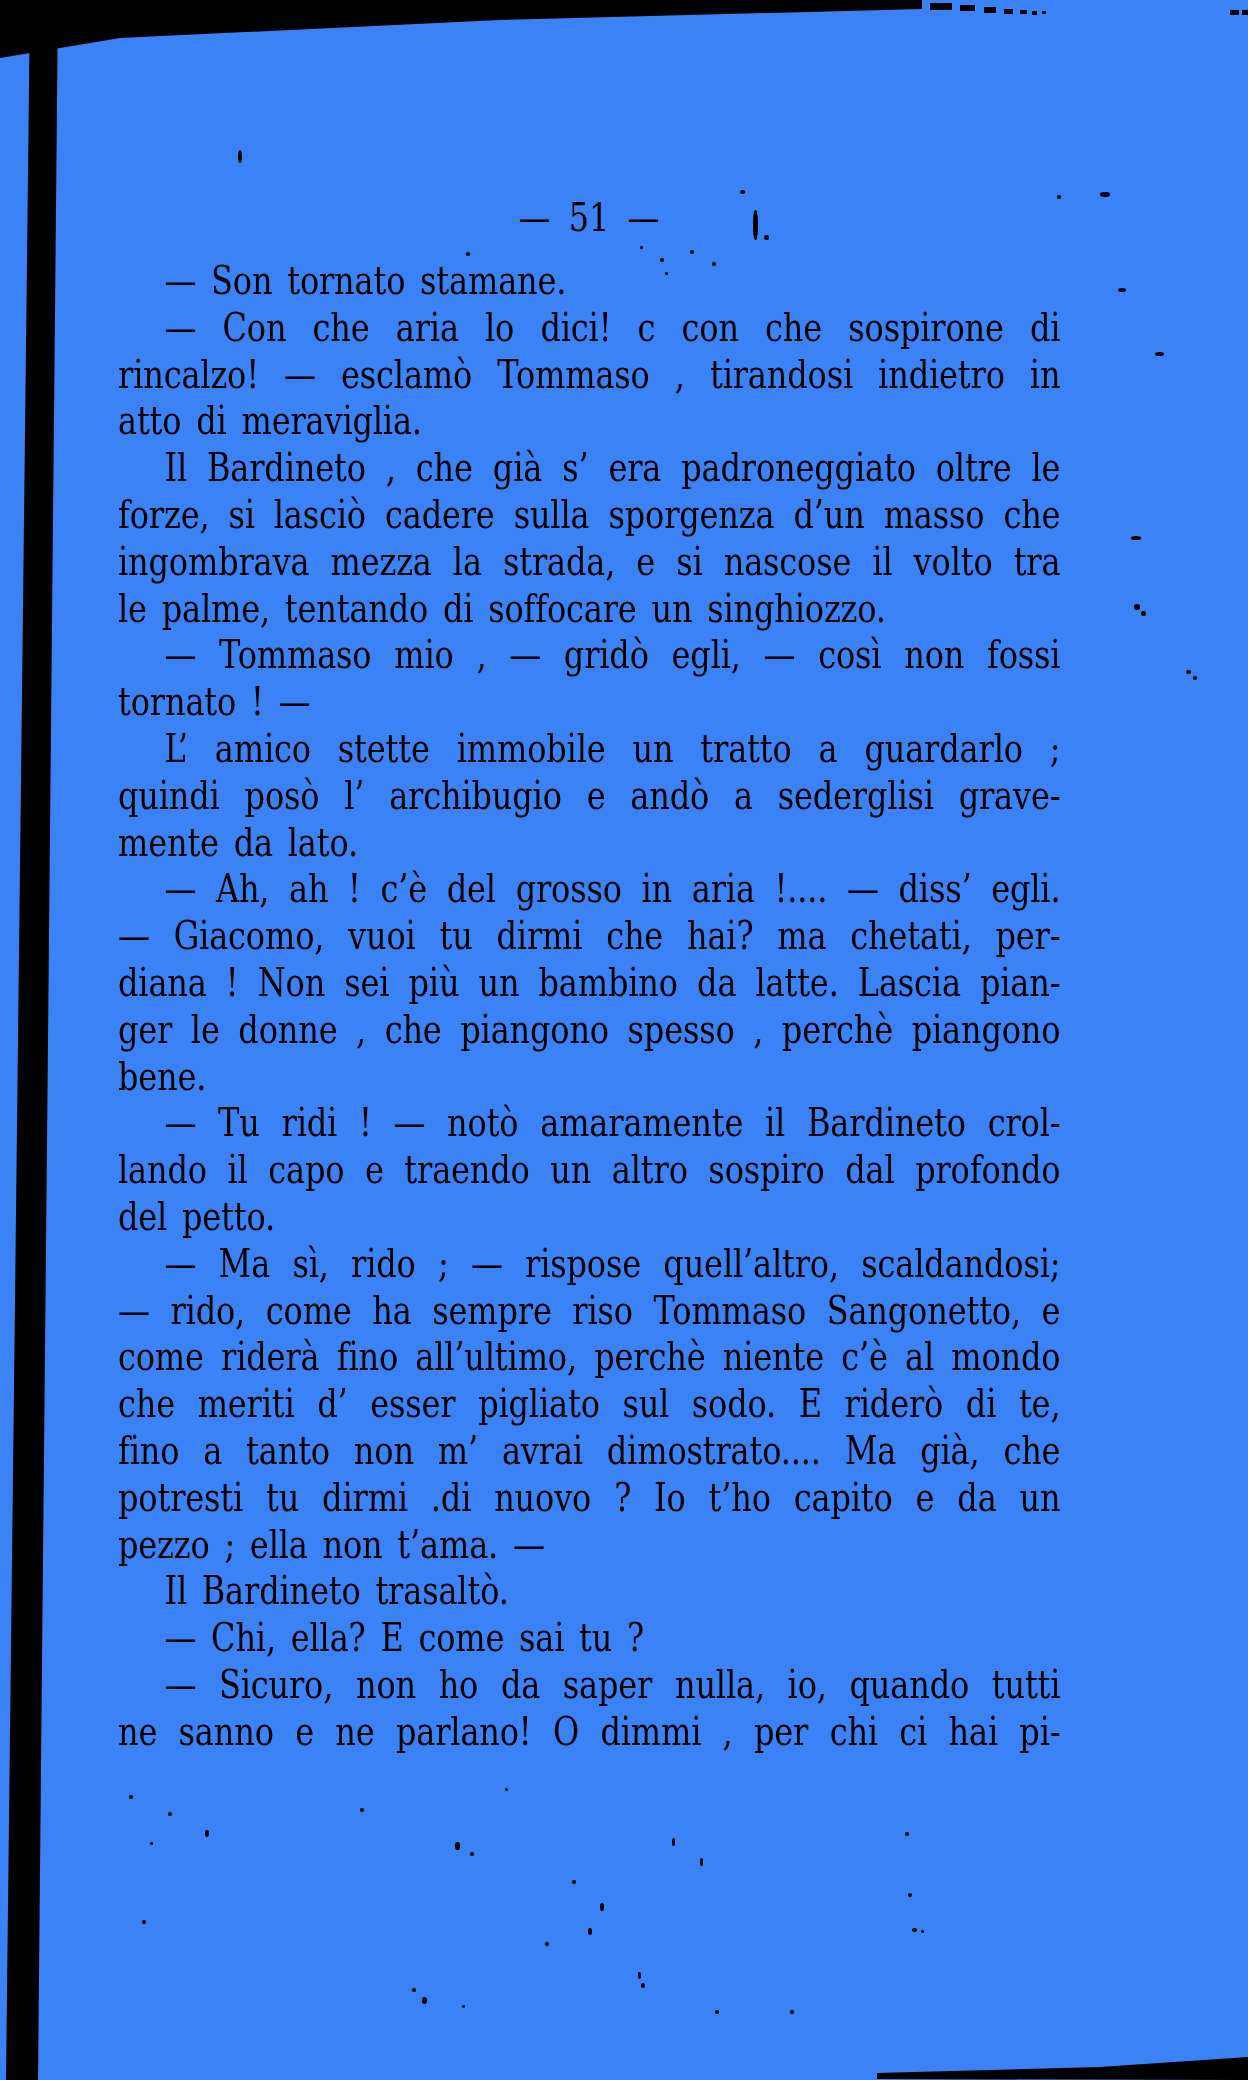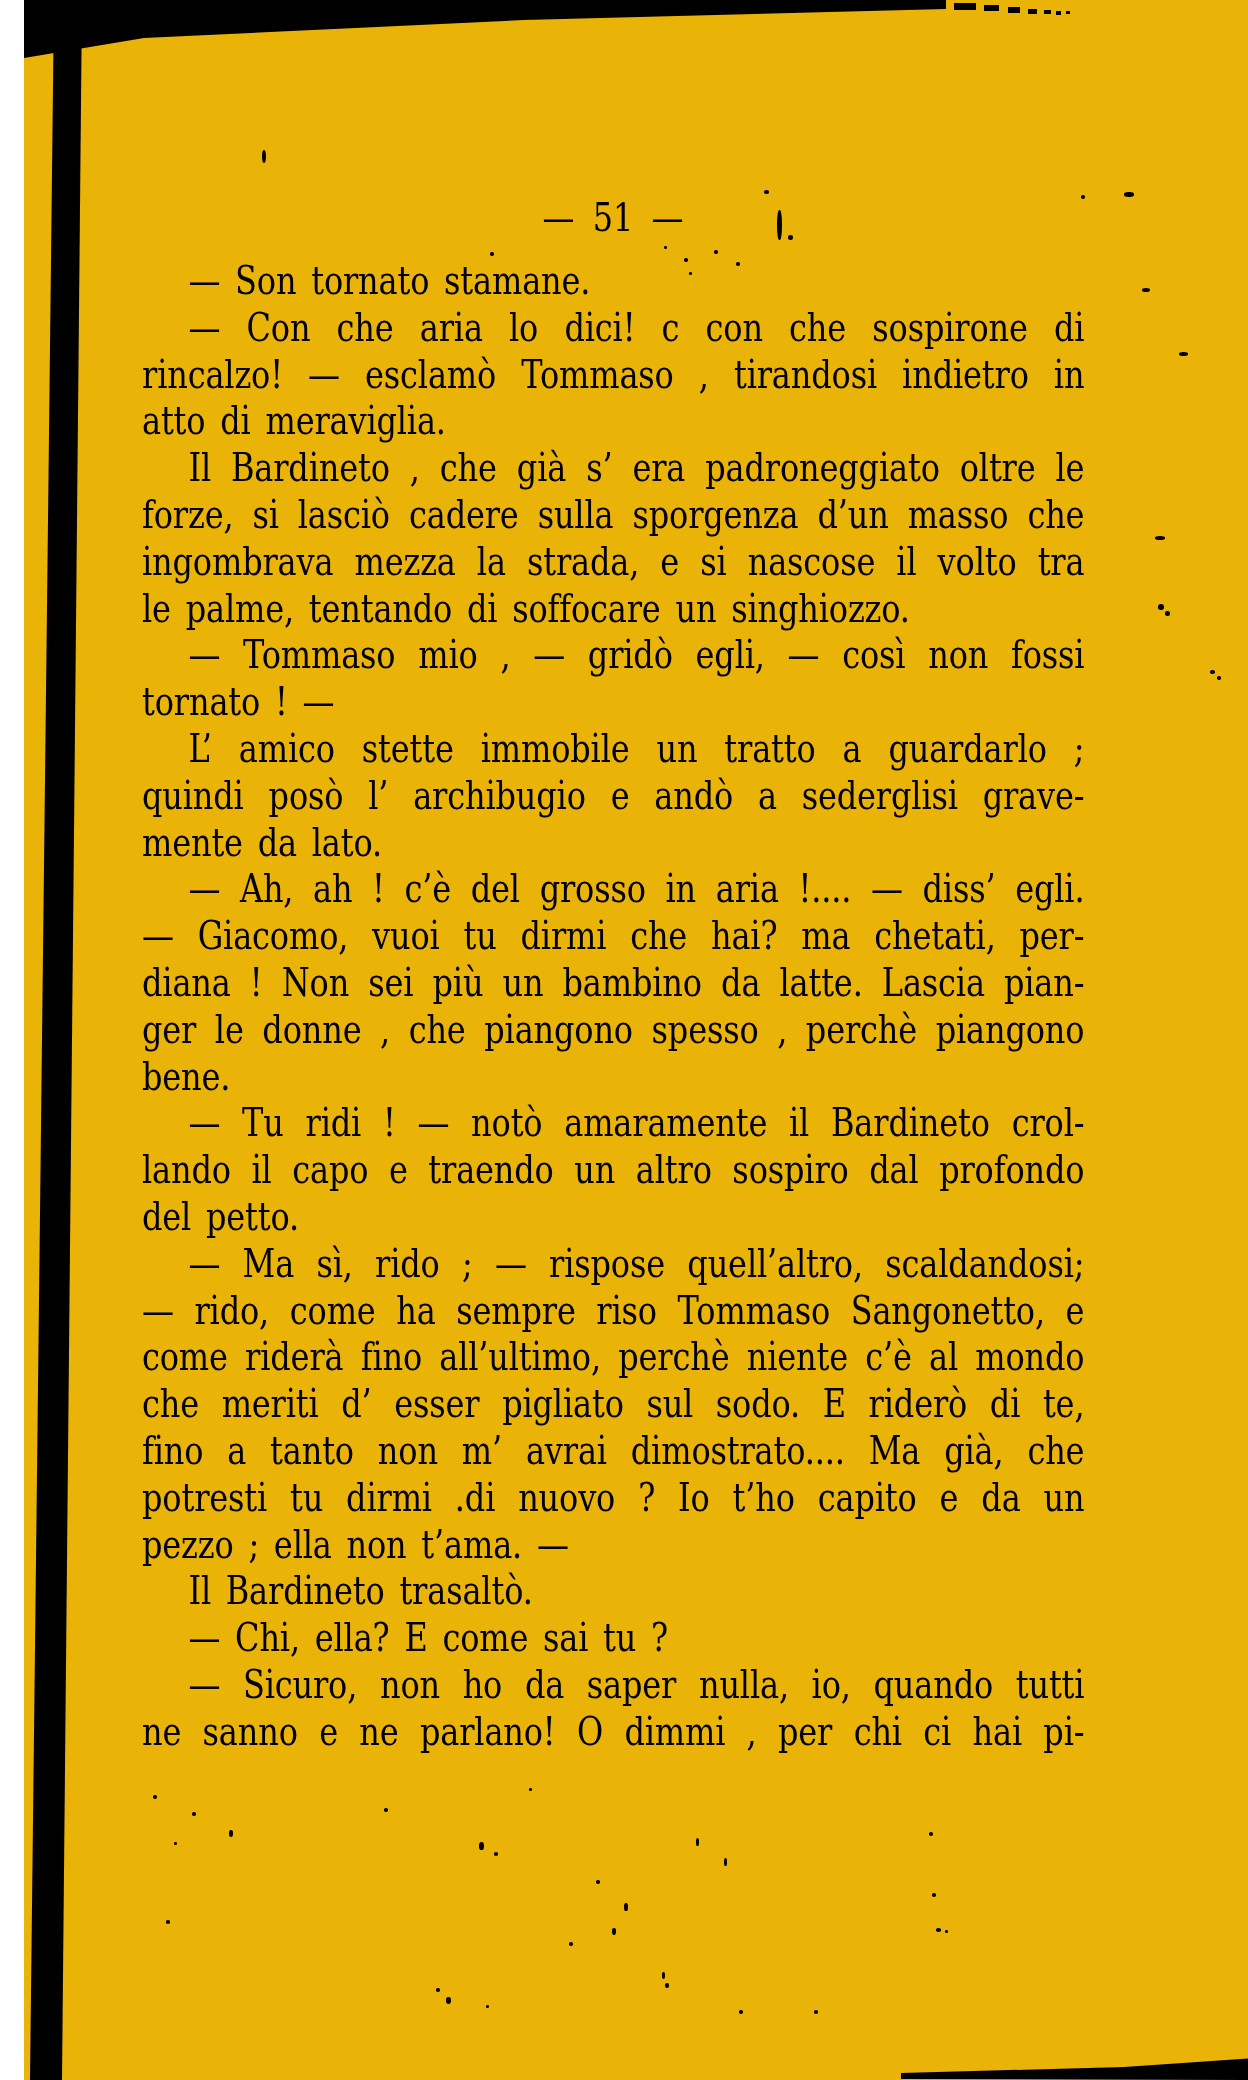--- a/index.html
+++ b/index.html
@@ -1,18 +1,18 @@
 <!DOCTYPE html>
 <html><head>
 <meta charset="utf-8">
 <style>
   html,body{margin:0;padding:0;background:#ffffff;}
   body{width:1248px;height:2080px;position:relative;overflow:hidden;
        font-family:"DejaVu Serif", serif;color:#000;}
-  .page{position:absolute;inset:0;background:#eab308;overflow:hidden;margin-left:24px;}
+  .page{position:absolute;inset:0;background:#3b82f6;overflow:hidden;}
   .overlay{position:absolute;top:0;left:0;pointer-events:none;}
   .pagenum{position:absolute;top:194px;left:118px;width:942px;
            text-align:center;font-size:40px;line-height:47px;
            word-spacing:10px;transform:scaleX(0.8);transform-origin:50% 0;}
   .textcol{position:absolute;top:257px;left:118px;width:1178px;
            transform:scaleX(0.8);transform-origin:0 0;}
   .line{height:46.8px;line-height:46.8px;font-size:40px;
         letter-spacing:-0.2px;word-spacing:6px;white-space:normal;}
   .line.just{text-align:justify;text-align-last:justify;}
   .line.indent{padding-left:58px;}

